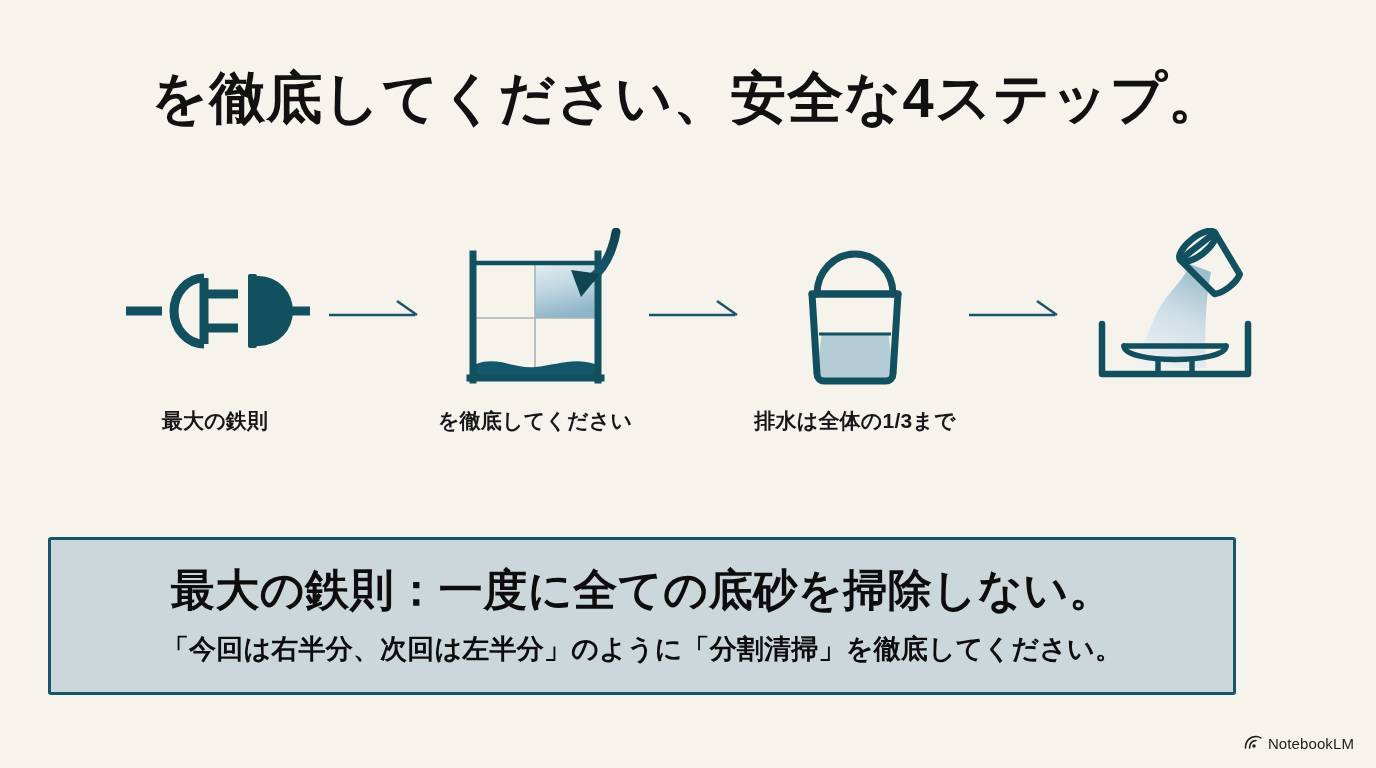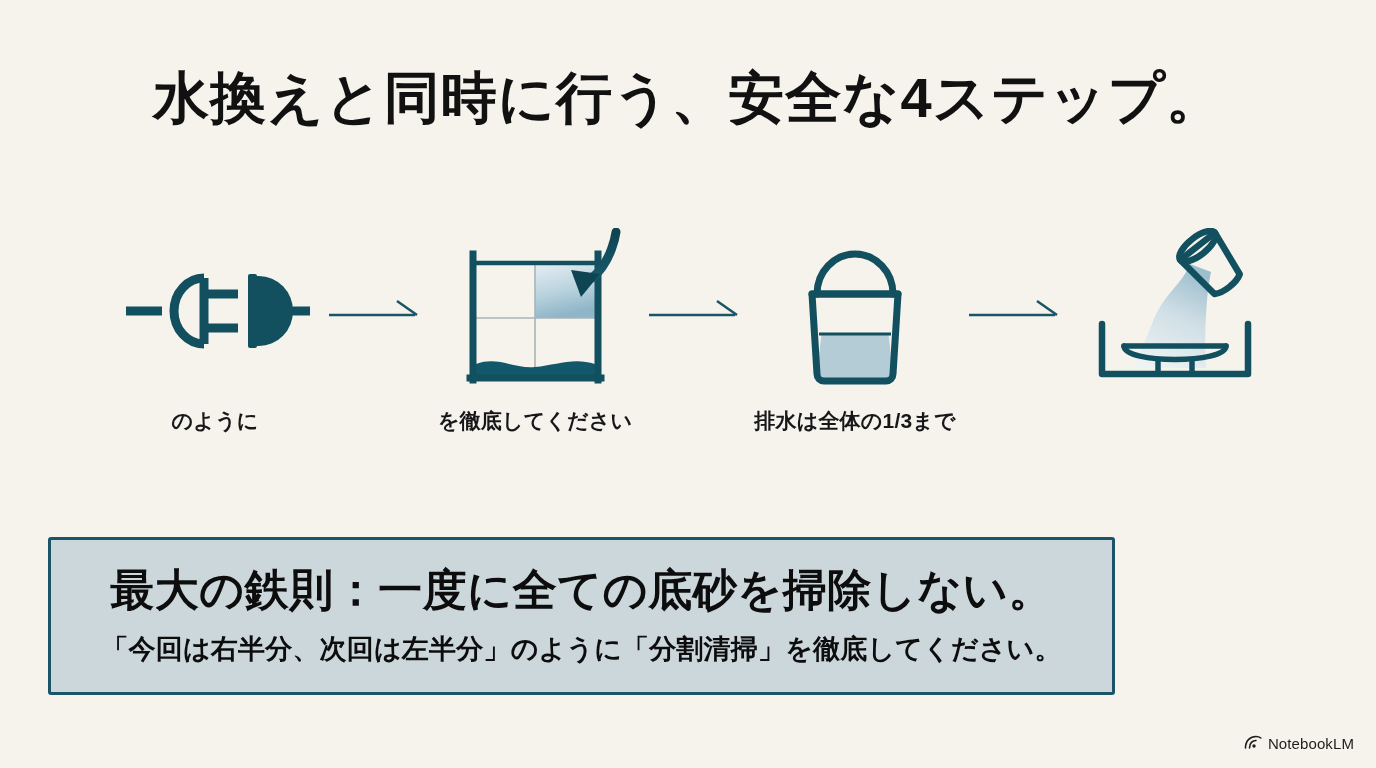--- a/index.html
+++ b/index.html
@@ -77,21 +77,21 @@
     align-items: center;
     justify-content: center;
     flex: 0 0 auto;
   }
 
   
   .callout {
     position: absolute;
     left: 48px;
     top: 537px;
-    width: 1067px;
+    width: 1188px;
     height: 158px;
     box-sizing: border-box;
     background: #ccd7dc;
     border: 3px solid #1b5466;
     border-radius: 3px;
     display: flex;
     flex-direction: column;
     align-items: center;
     justify-content: center;
   }
@@ -124,21 +124,21 @@
     font-size: 15px;
     color: #1d1d1b;
     letter-spacing: 0.1px;
   }
 </style>
 </head>
 <body>
 
 <div class="slide">
 
-  <div class="title">水換えと同時に行う、安全な4ステップ。</div>
+  <div class="title">を徹底してください、安全な4ステップ。</div>
 
   <div class="steps">
 
     <div class="step">
       <div class="step-art">
         <svg width="190" height="130" viewBox="0 0 190 130">
           <g fill="none" stroke="#12505f" stroke-width="9" stroke-linecap="butt">
 
             <line x1="6" y1="65" x2="42" y2="65"></line>
 
@@ -149,21 +149,21 @@
             <line x1="86" y1="82" x2="118" y2="82"></line>
           </g>
 
           <g>
             <path d="M134 30 L139 30 A 34 35 0 0 1 139 100 L134 100 Z" fill="#12505f"></path>
             <rect x="128" y="28" width="9" height="74" rx="2" fill="#12505f"></rect>
             <line x1="170" y1="65" x2="200" y2="65" stroke="#12505f" stroke-width="9"></line>
           </g>
         </svg>
       </div>
-      <div class="step-label">のように</div>
+      <div class="step-label">最大の鉄則</div>
     </div>
 
     <div class="connector">
       <svg width="92" height="26" viewBox="0 0 92 26">
         <line x1="0" y1="17" x2="86" y2="17" stroke="#1b5466" stroke-width="2.5"></line>
         <polyline points="68,3 88,17" fill="none" stroke="#1b5466" stroke-width="2.5"></polyline>
       </svg>
     </div>
 
     <div class="step">

